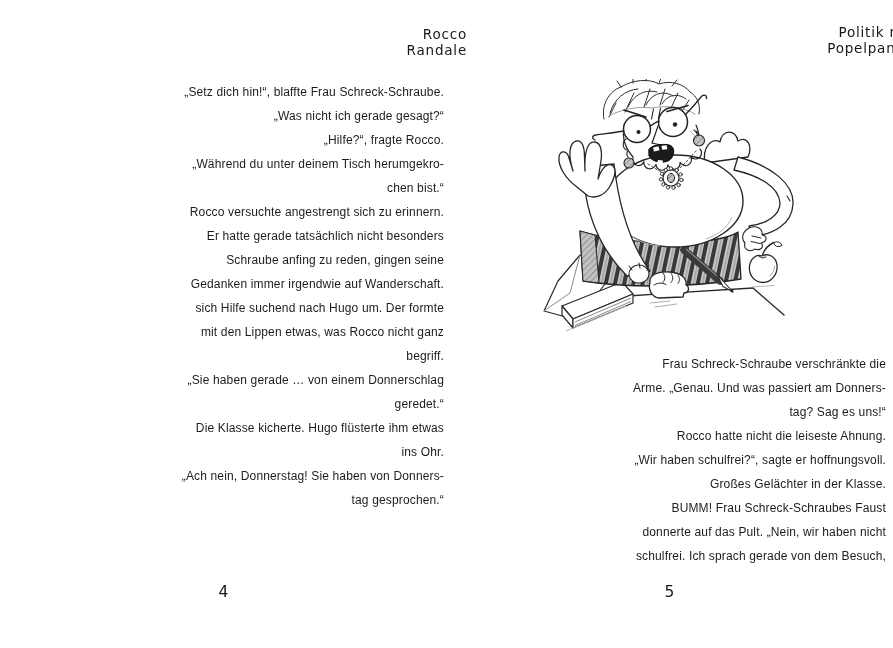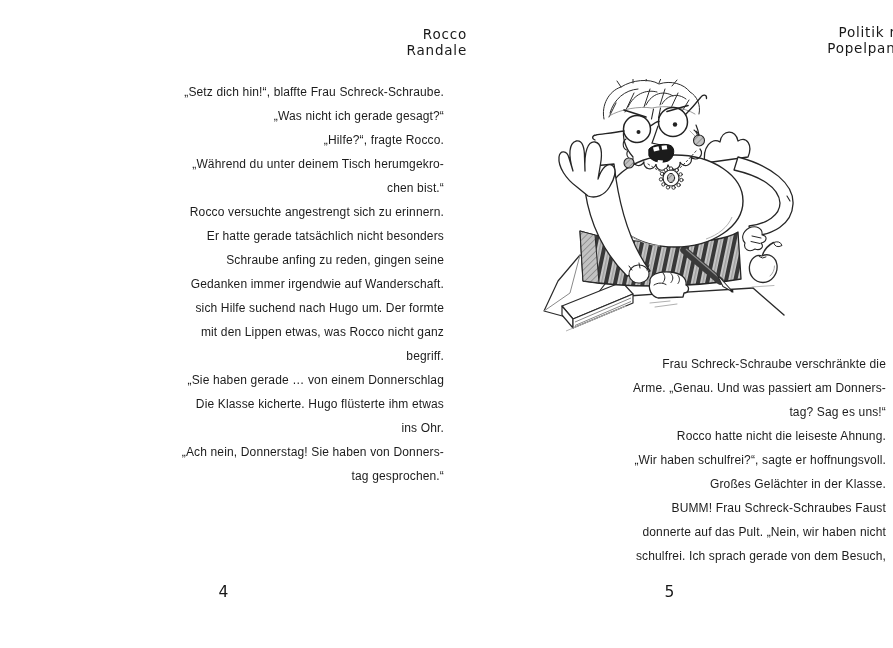--- a/index.html
+++ b/index.html
@@ -191,20 +191,21 @@
       <div class="line indent-q">„Während du unter deinem Tisch herumgekro-</div>
       <div class="line">chen bist.“</div>
       <div class="line indent">Rocco versuchte angestrengt sich zu erinnern.</div>
       <div class="line">Er hatte gerade tatsächlich nicht besonders</div>
       <div class="line">Schraube anfing zu reden, gingen seine</div>
       <div class="line">Gedanken immer irgendwie auf Wanderschaft.</div>
       <div class="line">sich Hilfe suchend nach Hugo um. Der formte</div>
       <div class="line">mit den Lippen etwas, was Rocco nicht ganz</div>
       <div class="line">begriff.</div>
       <div class="line indent-q">„Sie haben gerade … von einem Donnerschlag</div>
+      <div class="line">geredet.“</div>
       <div class="line indent">Die Klasse kicherte. Hugo flüsterte ihm etwas</div>
       <div class="line">ins Ohr.</div>
       <div class="line indent-q">„Ach nein, Donnerstag! Sie haben von Donners-</div>
       <div class="line">tag gesprochen.“</div>
     </div>
 
   <div class="textcol right">
       <div class="line indent">Frau Schreck-Schraube verschränkte die</div>
       <div class="line">Arme. „Genau. Und was passiert am Donners-</div>
       <div class="line">tag? Sag es uns!“</div>

